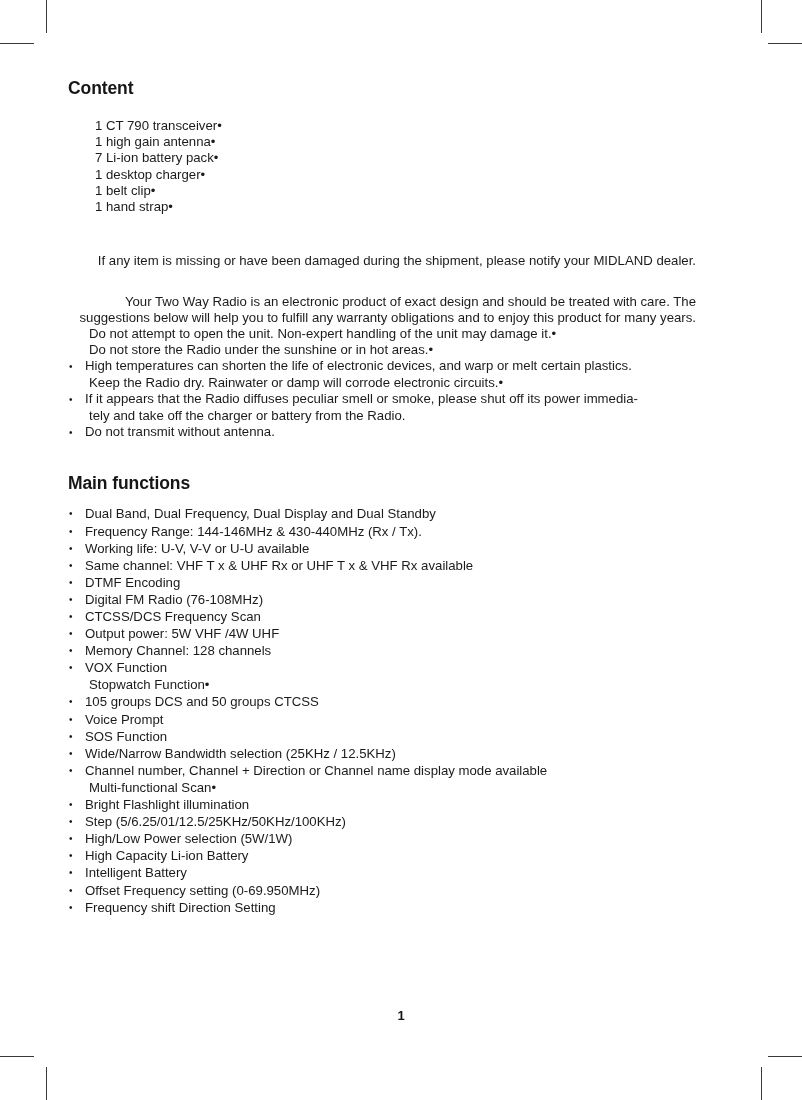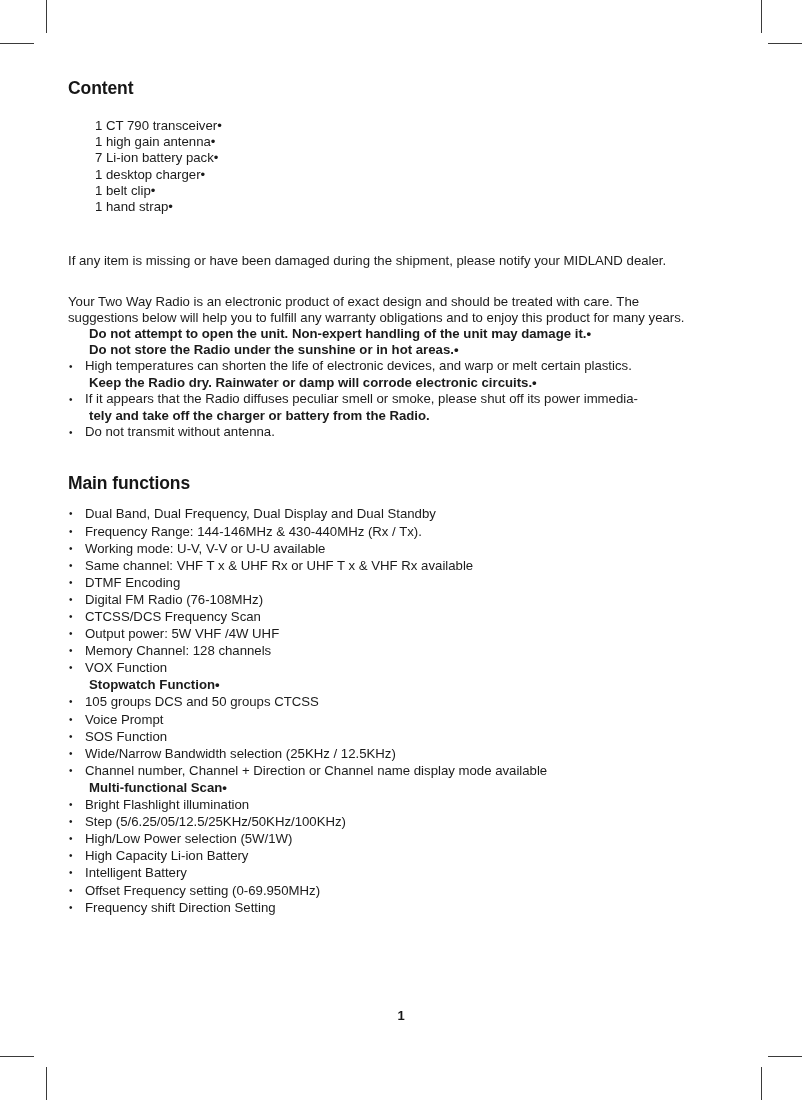--- a/index.html
+++ b/index.html
@@ -50,21 +50,21 @@
     margin: 0;
     padding: 0;
     line-height: 21px;
     color: #161616;
   }
 
   .para {
     font-size: 13.2px;
     line-height: 15.8px;
     margin: 0;
-    text-align: left;
+    text-align: right;
   }
 
   
   ul.plain-list {
     list-style: none;
     margin: 12px;
     padding: 0;
   }
   ul.plain-list li {
     font-size: 13.2px;
@@ -88,21 +88,20 @@
     content: "\2022";
     position: absolute;
     left: 1px;
     top: 0;
     font-size: 10px;
     line-height: 17.1px;
     color: #1b1b1b;
   }
   ul.bullet-list li.no-bullet {
     padding-left: 21px;
-    font-weight: bold;
   }
 
   
   ul.maint-list li {
     line-height: 16.4px;
   }
   ul.maint-list li.no-bullet {
     padding-left: 21px;
   }
 
@@ -173,37 +172,37 @@
 
   <div class="gap-xl"></div>
 
   <h2 class="section-heading">Main functions</h2>
 
   <div class="gap-s"></div>
 
   <ul class="bullet-list">
       <li class="has-bullet">Dual Band, Dual Frequency, Dual Display and Dual Standby</li>
       <li class="has-bullet">Frequency Range: 144-146MHz &amp; 430-440MHz (Rx / Tx).</li>
-      <li class="has-bullet">Working mode: U-V, V-V or U-U available</li>
+      <li class="has-bullet">Working life: U-V, V-V or U-U available</li>
       <li class="has-bullet">Same channel: VHF T x &amp; UHF Rx or UHF T x &amp; VHF Rx available</li>
       <li class="has-bullet">DTMF Encoding</li>
       <li class="has-bullet">Digital FM Radio (76-108MHz)</li>
       <li class="has-bullet">CTCSS/DCS Frequency Scan</li>
       <li class="has-bullet">Output power: 5W VHF /4W UHF</li>
       <li class="has-bullet">Memory Channel: 128 channels</li>
       <li class="has-bullet">VOX Function</li>
       <li class="no-bullet">Stopwatch Function•</li>
       <li class="has-bullet">105 groups DCS and 50 groups CTCSS</li>
       <li class="has-bullet">Voice Prompt</li>
       <li class="has-bullet">SOS Function</li>
       <li class="has-bullet">Wide/Narrow Bandwidth selection (25KHz / 12.5KHz)</li>
       <li class="has-bullet">Channel number, Channel + Direction or Channel name display mode available</li>
       <li class="no-bullet">Multi-functional Scan•</li>
       <li class="has-bullet">Bright Flashlight illumination</li>
-      <li class="has-bullet">Step (5/6.25/05/12.5/25KHz/50KHz/100KHz)</li>
+      <li class="has-bullet">Step (5/6.25/01/12.5/25KHz/50KHz/100KHz)</li>
       <li class="has-bullet">High/Low Power selection (5W/1W)</li>
       <li class="has-bullet">High Capacity Li-ion Battery</li>
       <li class="has-bullet">Intelligent Battery</li>
       <li class="has-bullet">Offset Frequency setting (0-69.950MHz)</li>
       <li class="has-bullet">Frequency shift Direction Setting</li>
     </ul>
 
 </div>
 
 <div class="page-number">1</div>

